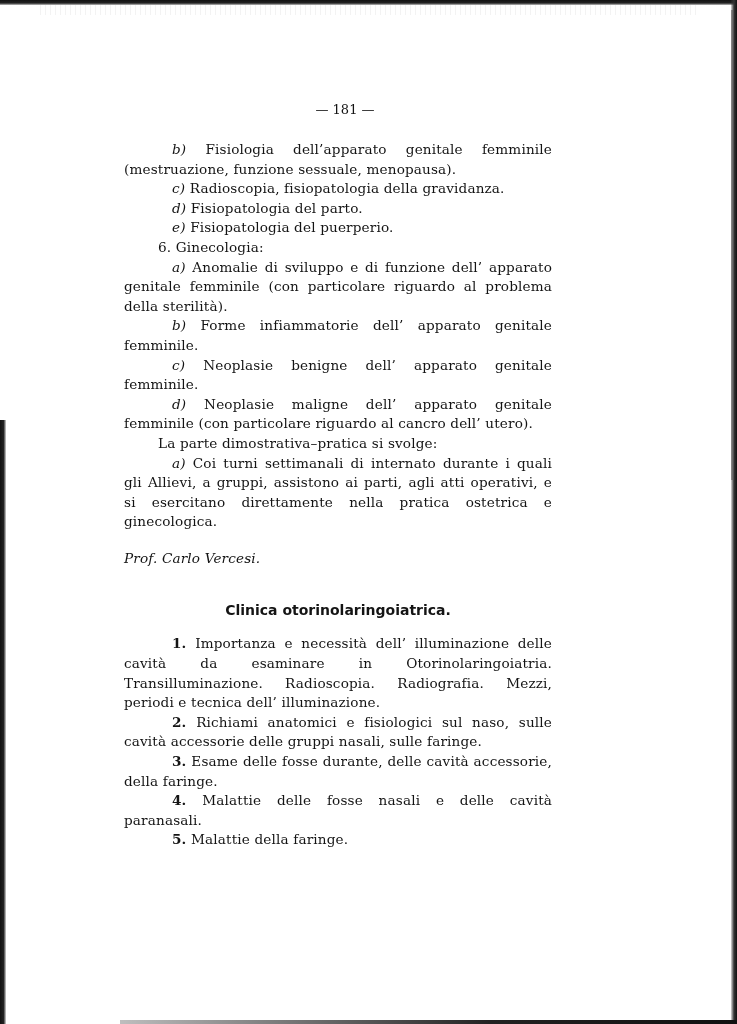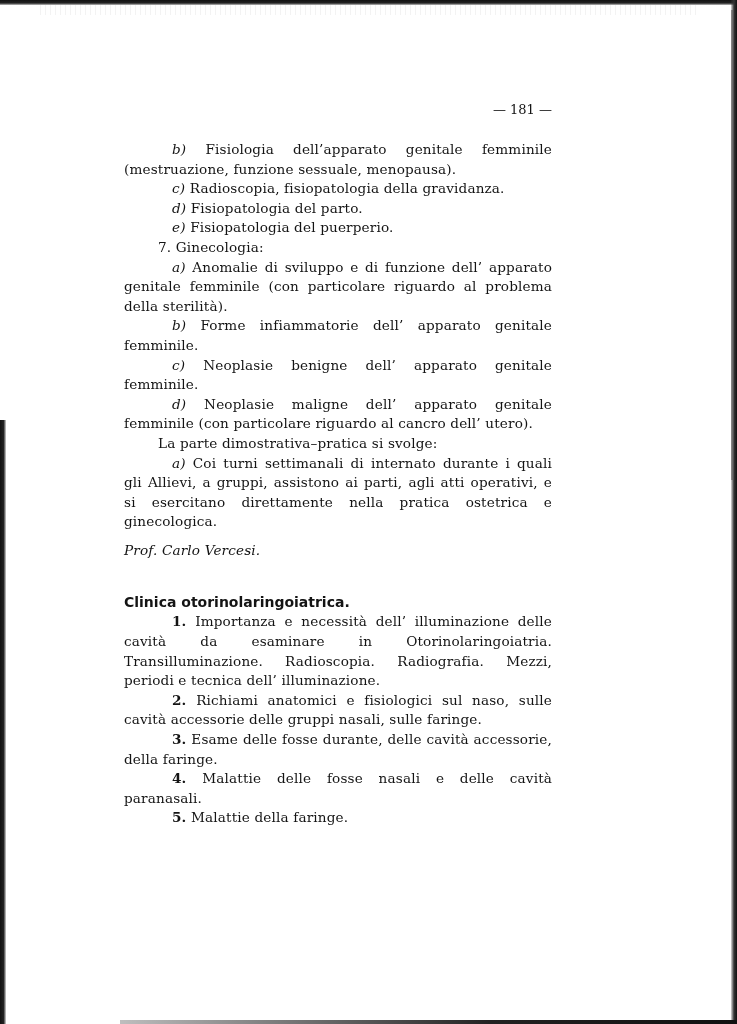--- a/index.html
+++ b/index.html
@@ -53,21 +53,21 @@
     width: 617px; height: 4px;
     background: linear-gradient(to right, rgba(40,40,40,0.3), #222 60%, #111);
   }
   .page {
     position: absolute;
     left: 124px;
     top: 100px;
     width: 428px;
   }
   .page-number {
-    text-align: right;
+    text-align: center;
     font-size: 13px;
     height: 20px;
     line-height: 20px;
     margin-left: 14px;
     margin-bottom: 20px;
   }
   p {
     margin: 0;
     font-size: 13.6px;
     line-height: 19.6px;
@@ -75,29 +75,30 @@
     text-align-last: left;
     letter-spacing: 0.15px;
   }
   .ind1 { text-indent: 48px; }
   .ind2 { text-indent: 34px; }
   .it { font-style: italic; }
   .signature {
     text-align: center;
     font-style: italic;
     padding-right: 8px;
-    margin-top: 9px;
+    margin-top: 17px;
   }
   .section-title {
     font-family: "DejaVu Sans", "Liberation Sans", sans-serif;
     font-weight: bold;
     font-size: 14px;
     line-height: 20px;
     margin-top: 32px;
-    text-align: left;
+    margin-bottom: 14px;
+    text-align: center;
   }
   .bold-num { font-weight: bold; }
 </style>
 </head>
 <body>
 
 <div class="scan-top"></div>
 <div class="scan-top-speckle"></div>
 <div class="scan-right"></div>
 <div class="scan-right-inner"></div>
@@ -106,21 +107,21 @@
 
 <div class="page">
 
   <div class="page-number">— 181 —</div>
 
   <p class="ind1"><span class="it">b)</span><span> Fisiologia dell’apparato genitale femminile (mestruazione, funzione sessuale, menopausa).</span></p>
   <p class="ind1"><span class="it">c)</span><span> Radioscopia, fisiopatologia della gravidanza.</span></p>
   <p class="ind1"><span class="it">d)</span><span> Fisiopatologia del parto.</span></p>
   <p class="ind1"><span class="it">e)</span><span> Fisiopatologia del puerperio.</span></p>
 
-  <p class="ind2">7. Ginecologia:</p>
+  <p class="ind2">6. Ginecologia:</p>
   <p class="ind1"><span class="it">a)</span><span> Anomalie di sviluppo e di funzione dell’ apparato genitale femminile (con particolare riguardo al problema della sterilità).</span></p>
   <p class="ind1"><span class="it">b)</span><span> Forme infiammatorie dell’ apparato genitale femminile.</span></p>
   <p class="ind1"><span class="it">c)</span><span> Neoplasie benigne dell’ apparato genitale femminile.</span></p>
   <p class="ind1"><span class="it">d)</span><span> Neoplasie maligne dell’ apparato genitale femminile (con particolare riguardo al cancro dell’ utero).</span></p>
 
   <p class="ind2">La parte dimostrativa–pratica si svolge:</p>
   <p class="ind1"><span class="it">a)</span><span> Coi turni settimanali di internato durante i quali gli Allievi, a gruppi, assistono ai parti, agli atti operativi, e si esercitano direttamente nella pratica ostetrica e ginecologica.</span></p>
 
 
   <p class="signature">Prof. Carlo Vercesi.</p>

